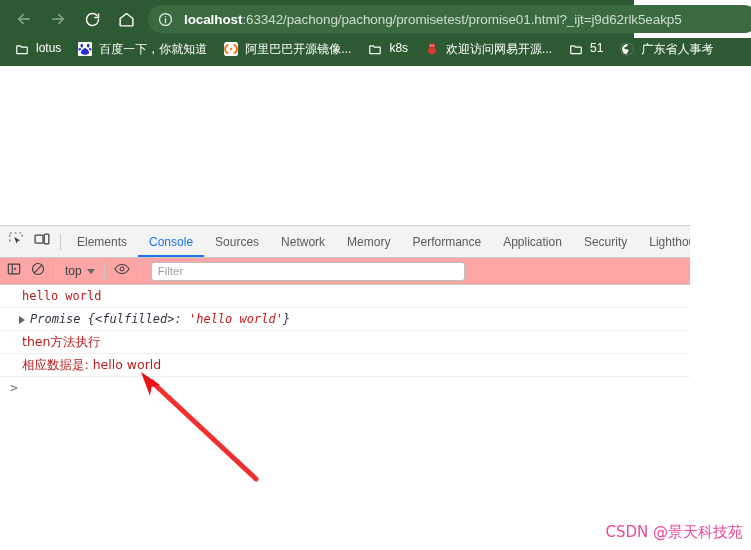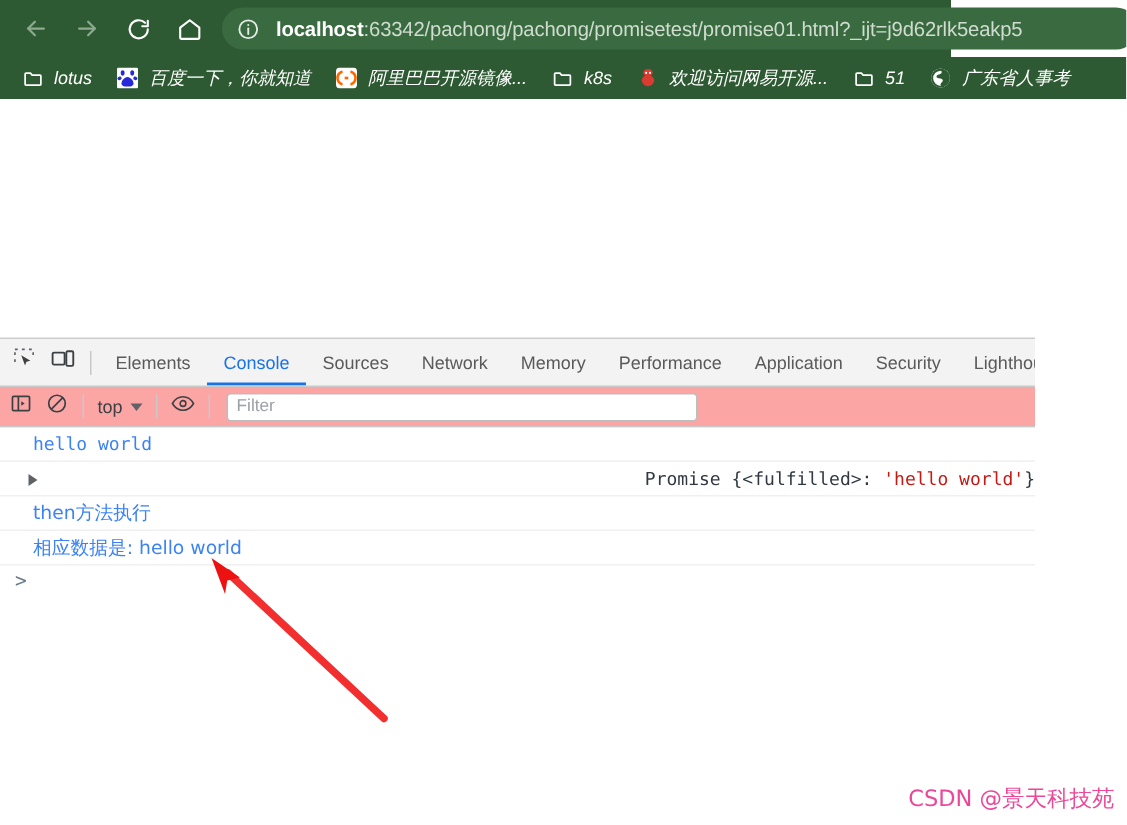--- a/index.html
+++ b/index.html
@@ -63,28 +63,27 @@
 
   
   .bookmarks-bar {
     position: absolute; top: 38px; left: 0;
     width: 751px; height: 28px;
     background: #2d5a32;
     display: flex; align-items: center;
     overflow: hidden;
   }
   .bookmark {
-    display: flex; align-items: center;
+    display: flex; 
     height: 22px;
     padding: 0 6px;
     margin-left: 4px;
     border-radius: 3px;
     flex: none;
     white-space: nowrap;
-    font-style: italic;
   }
   .bookmark:first-child { margin-left: 8px; }
   .bm-icon {
     width: 16px; height: 16px;
     margin-right: 6px;
     display: flex; align-items: center; justify-content: center;
     flex: none;
   }
   .bm-label {
     font-size: 12px;
@@ -199,28 +198,28 @@
     overflow: hidden;
   }
   .msg {
     position: relative;
     min-height: 22px;
     line-height: 22px;
     padding-left: 22px;
     border-bottom: 1px solid #f0f0f0;
     font-family: "DejaVu Sans Mono", monospace;
     font-size: 12px;
-    color: #3b82f6;
+    color: #b91c1c;
     white-space: nowrap;
   }
   .msg .cn { font-family: "DejaVu Sans", sans-serif; font-size: 12.5px; }
   .msg.obj {
+    font-style: italic;
     color: #303942;
     padding-left: 30px;
-    text-align: right;
   }
   .msg.obj .triangle {
     position: absolute;
     left: 19px; top: 8px;
     width: 0; height: 0;
     border-top: 4px solid transparent;
     border-bottom: 4px solid transparent;
     border-left: 6px solid #5f6368;
   }
   .msg.obj .str { color: #c41a16; }

